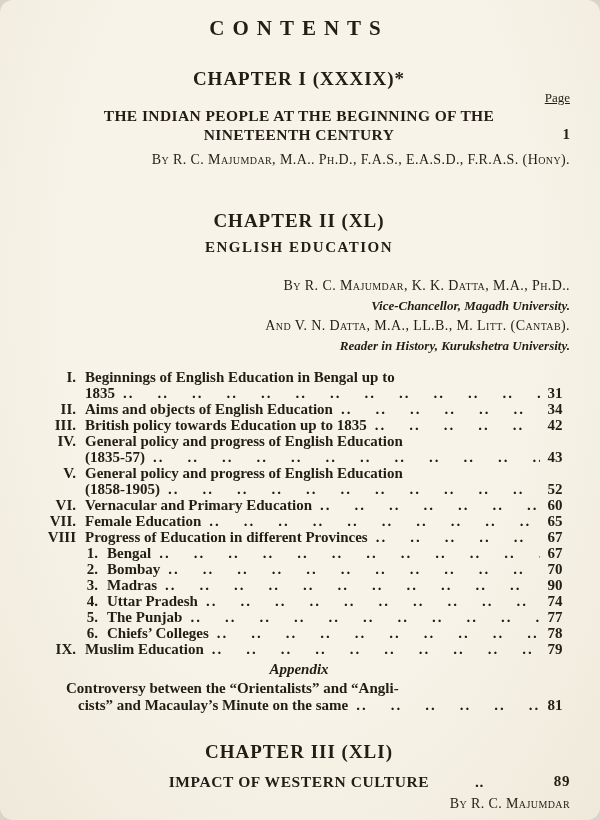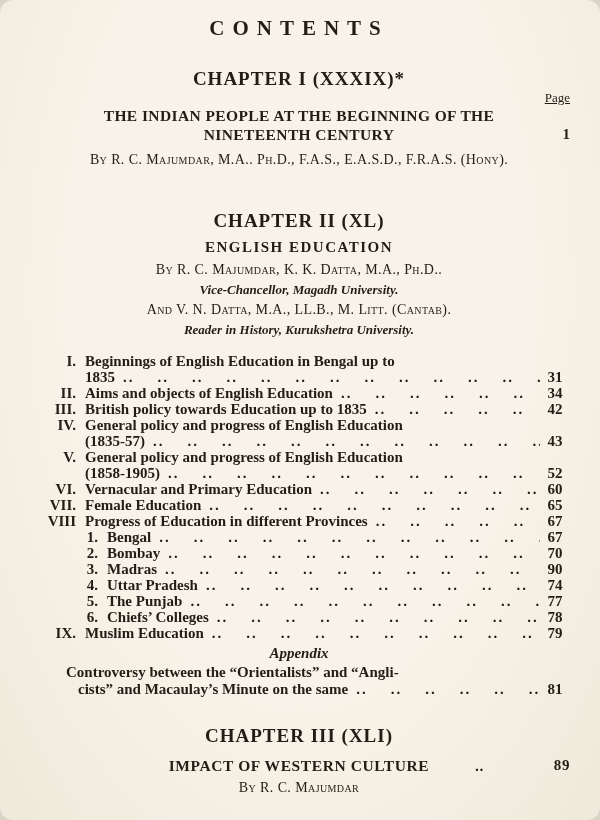--- a/index.html
+++ b/index.html
@@ -11,27 +11,27 @@
     font-family:"Liberation Serif","DejaVu Serif",serif;
     overflow:hidden;
     border-radius:13px;
   }
   .contents-title{margin:4px 0 26px;text-align:center;font-size:21px;font-weight:700;letter-spacing:8px;}
   .ch-heading{text-align:center;font-size:19px;font-weight:700;letter-spacing:1px;line-height:23px;}
   .page-label{text-align:right;font-size:13px;font-weight:400;line-height:15px;text-decoration:underline;}
   .ch1-titlewrap{position:relative;margin-top:1px;}
   .ch1-title{text-align:center;font-size:15.5px;font-weight:700;letter-spacing:.4px;line-height:19px;}
   .ch1-page{position:absolute;right:0;bottom:1px;font-size:15px;font-weight:700;}
-  .byline{text-align:center;font-weight:400;}
+  .byline{text-align:right;font-weight:400;}
   .smallcaps{font-variant:small-caps;font-size:14px;letter-spacing:.4px;line-height:19px;}
   .italic{font-style:italic;font-weight:700;font-size:13px;line-height:19px;}
   .ch1-byline{margin-top:6px;}
   .ch2-heading{margin-top:40px;}
   .ch2-title{margin-top:7px;text-align:center;font-size:15px;font-weight:700;letter-spacing:1.5px;}
-  .ch2-bylines{margin-top:4px;}
+  .ch2-bylines{margin-top:20px;}
   .ch2-bylines > div{margin-top:1px;}
   .toc{margin-top:14px;}
   .row{display:flex;align-items:baseline;font-size:15px;font-weight:700;line-height:16px;}
   .rn{flex:0 0 48px;text-align:right;padding-right:9px;box-sizing:content-box;}
   .row.sub{padding-left:30px;}
   .sub .rn{flex:0 0 40px;}
   .txt{white-space:nowrap;}
   .leader{flex:1 1 auto;overflow:hidden;white-space:nowrap;margin-left:8px;min-width:0;letter-spacing:2px;}
   .pg{flex:0 0 30px;text-align:center;}
   .appendix-heading{text-align:center;font-style:italic;font-weight:700;font-size:15px;margin-top:3px;line-height:19px;}

